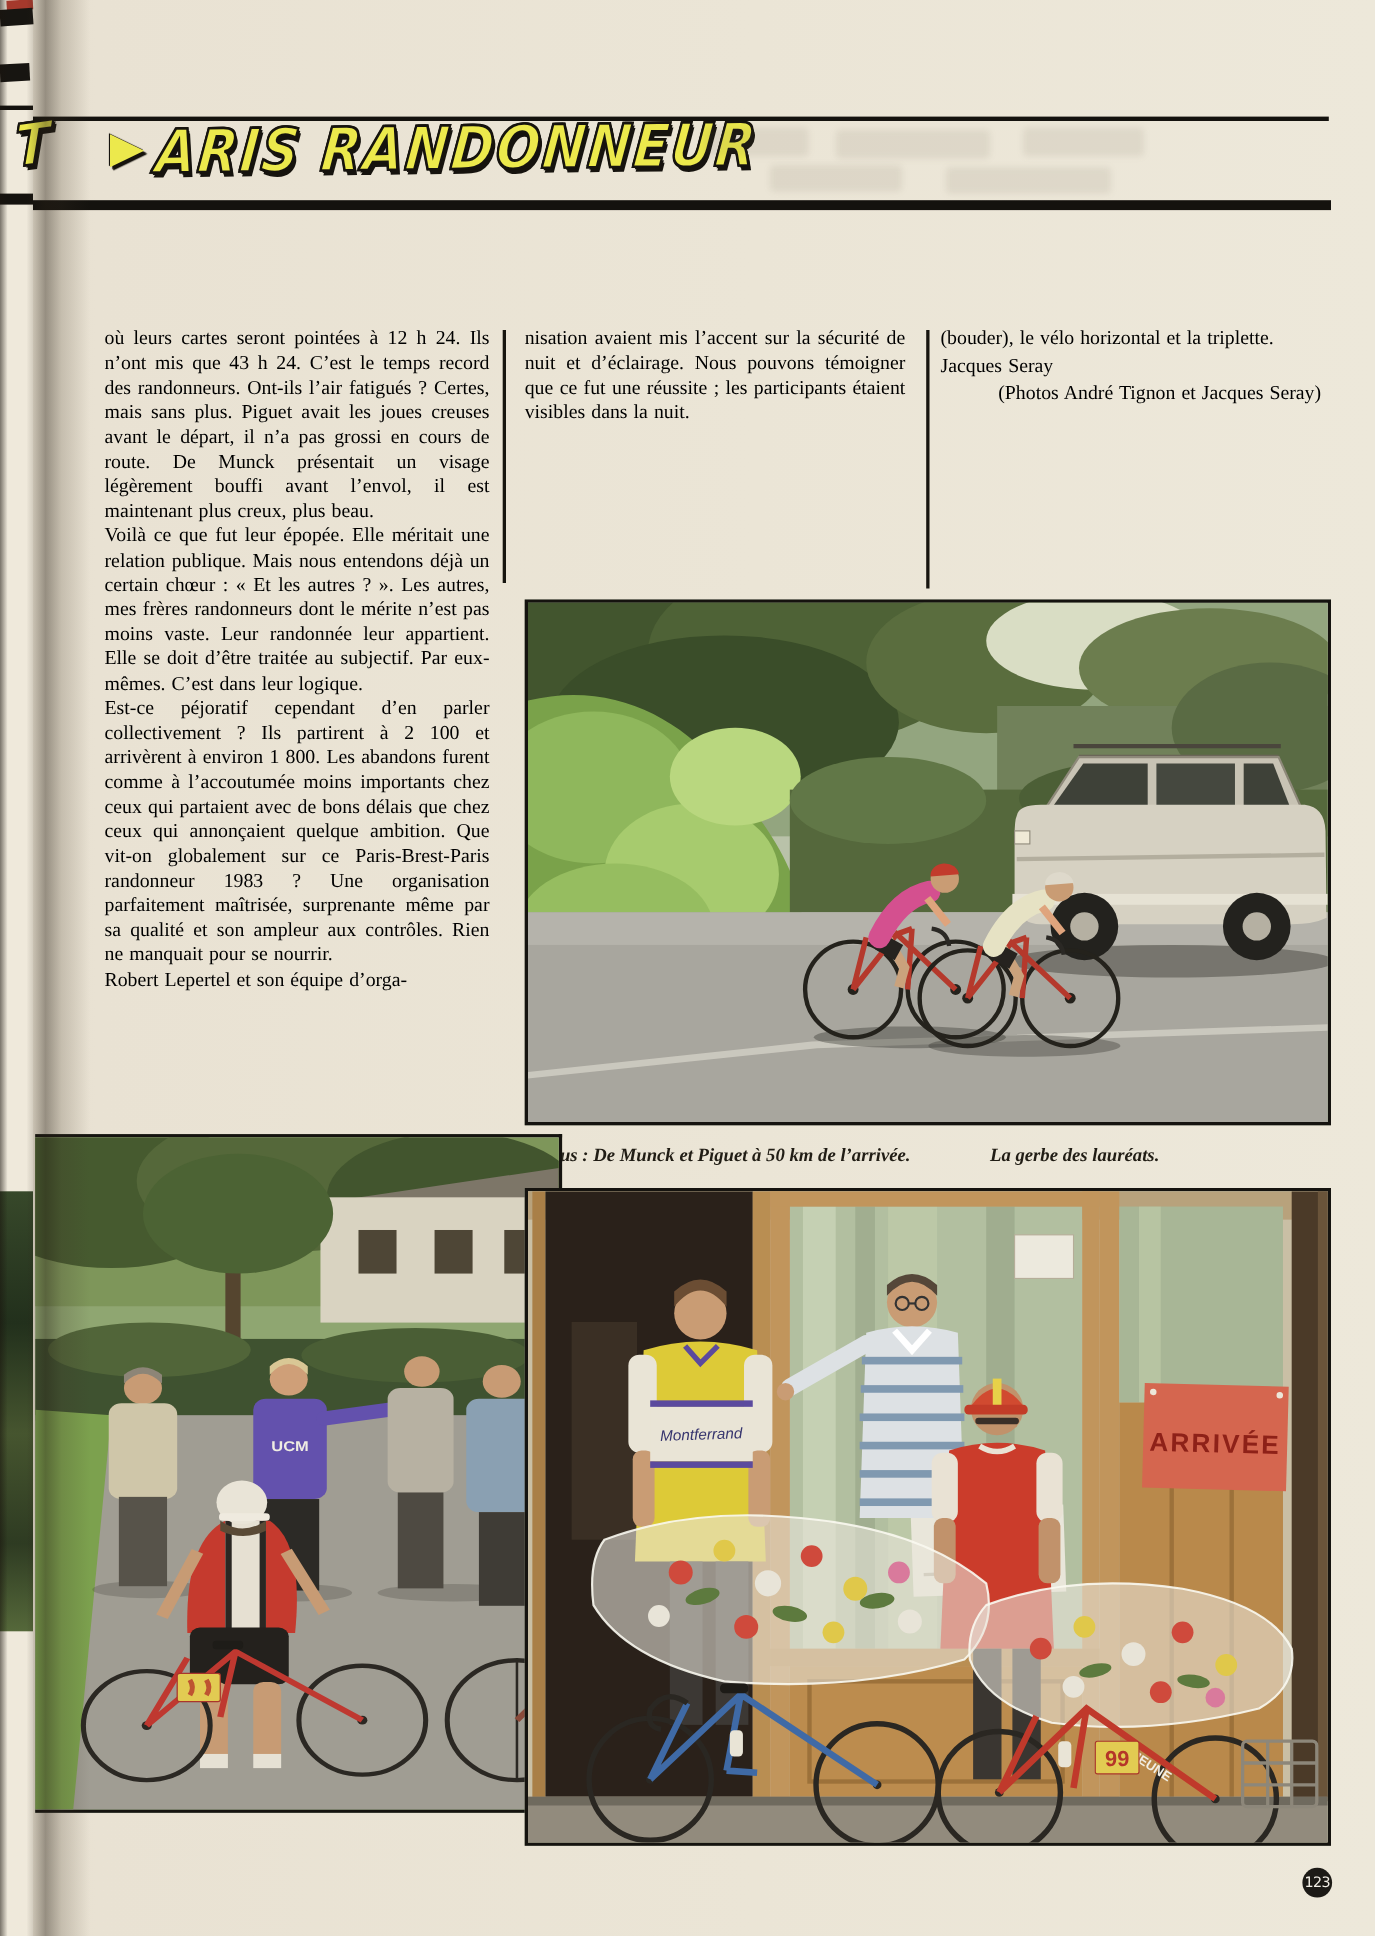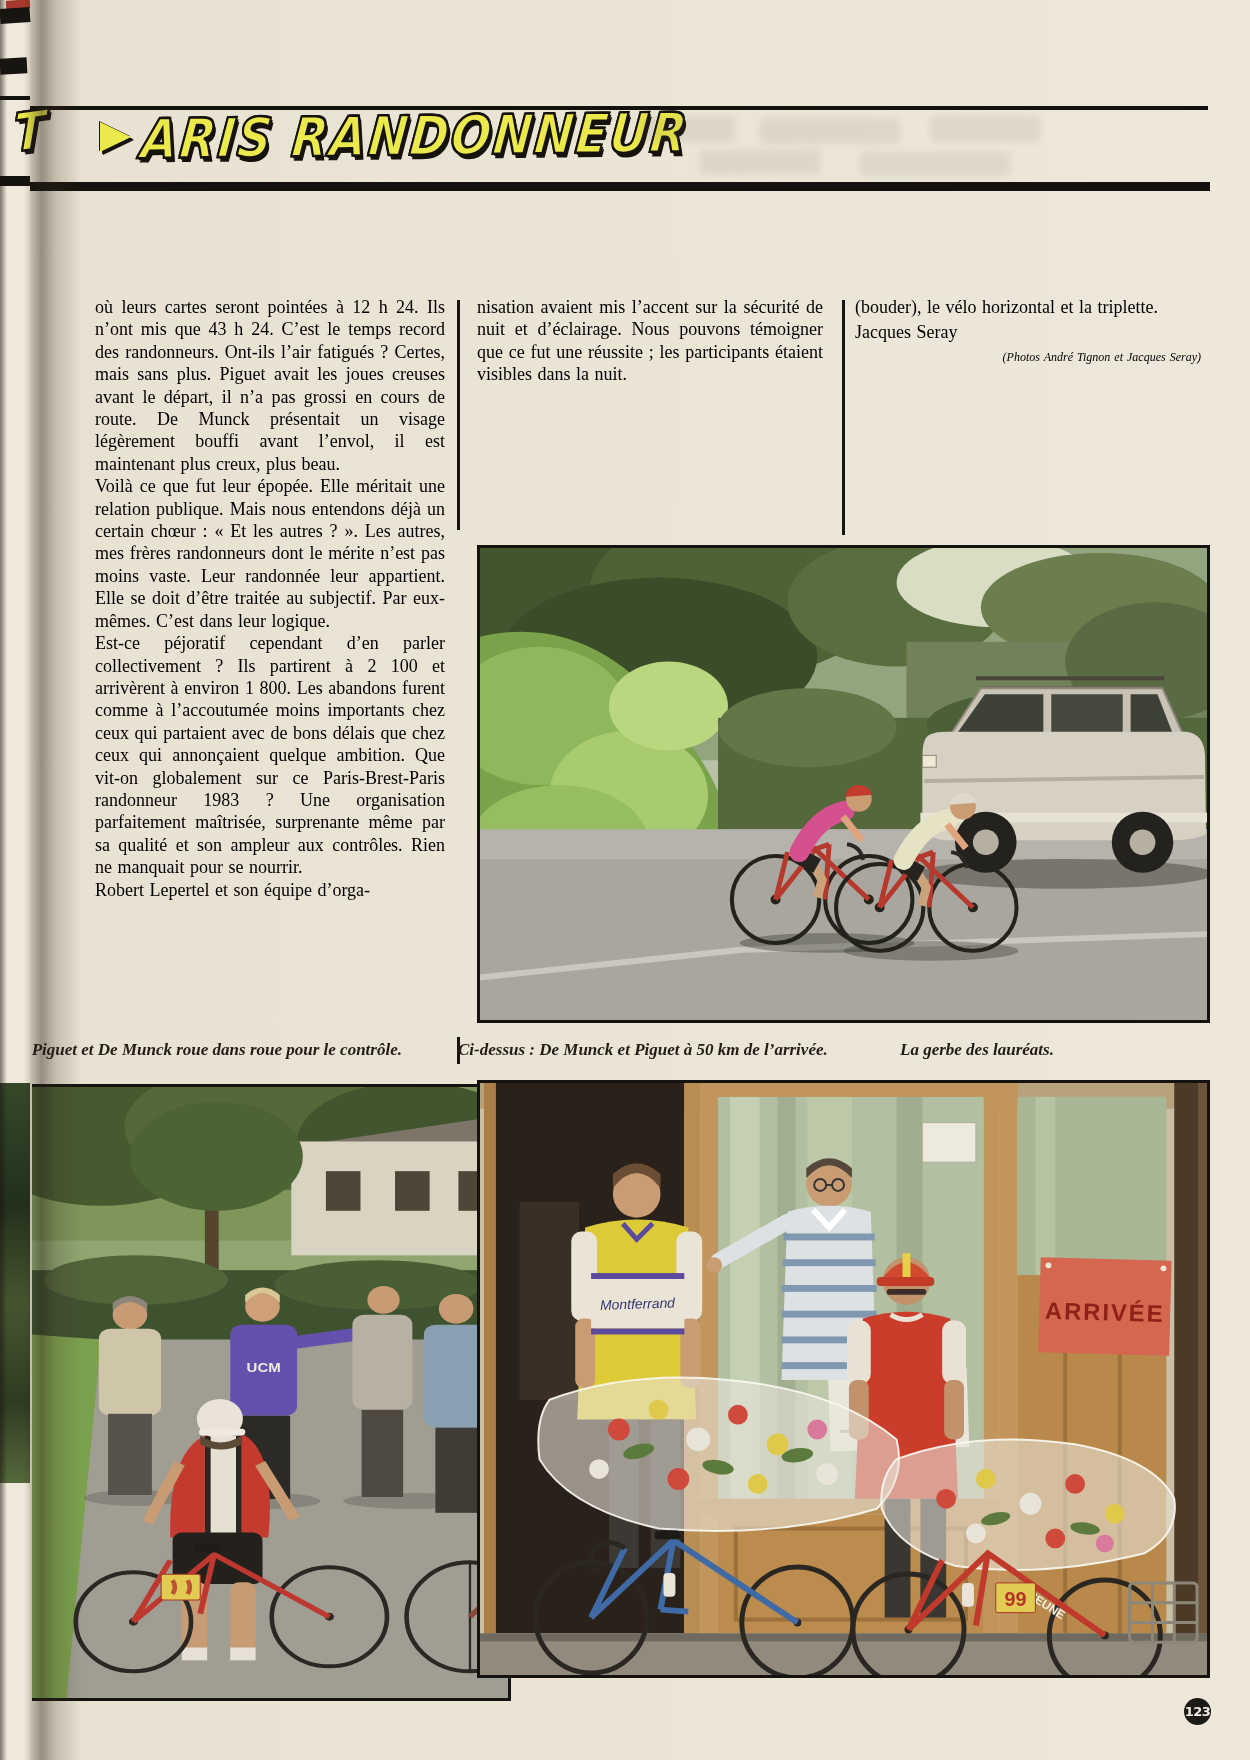--- a/index.html
+++ b/index.html
@@ -32,38 +32,38 @@
   .masthead-frag{left:14px;top:104px;font-size:46px;transform:skewX(-6deg) scaleY(1.16) rotate(-7deg);z-index:45;}
   .mast-arrow{left:100px;top:122px;width:0;height:0;
     border-top:15px solid transparent;border-bottom:15px solid transparent;border-left:31px solid #ece94c;
     filter:drop-shadow(3px 3px 0 #16130e) drop-shadow(-1px -1px 0 #16130e);}
   .smudge{position:absolute;background:rgba(96,90,70,.10);filter:blur(3px);border-radius:4px;}
   
   .col{position:absolute;top:296px;text-align:justify;font-size:18px;line-height:22.4px;color:#000000;word-spacing:1px;}
   .col p{margin:0;}
   .colrule{position:absolute;width:2.5px;background:#17150f;}
   .byline{text-align:left;margin-top:3px !important;font-family:Liberation Serif, serif;}
-  .credit{text-align:right;font-style:italic;font-size:12px;line-height:20px;margin-top:3px !important;}
+  .credit{text-align:right;font-size:18px;line-height:20px;margin-top:3px !important;}
   
   figure{margin:0;padding:0;position:absolute;box-sizing:border-box;background:#b9c2a9;}
   .photo-top{left:477px;top:545px;width:733px;height:478px;border:3px solid #15130f;}
-  .photo-left{left:32px;top:1084px;width:479px;height:617px;border:3px solid #15130f;border-left:none;}
+  .photo-left{left:32px;top:1031px;width:479px;height:617px;border:3px solid #15130f;border-left:none;}
   .photo-right{left:477px;top:1080px;width:733px;height:598px;border:3px solid #15130f;}
   figure svg{display:block;width:100%;height:100%;}
   
   .caption{position:absolute;top:1040px;font-size:17px;font-weight:bold;font-style:italic;color:#211d15;white-space:nowrap;}
   .cap-left{left:-58px;width:510px;}
   .cap-ghost{filter:blur(2.5px);opacity:.5;}
   .cap-rule{left:457px;top:1037px;width:2.5px;height:27px;background:#17150f;position:absolute;}
   .cap-center{left:458px;}
   .cap-right{left:900px;width:305px;}
   
   .pagenum{left:1184px;top:1698px;width:27px;height:27px;border-radius:50%;background:#1c1a16;
     display:flex;align-items:center;justify-content:center;z-index:30;}
-  .pagenum span{color:#f2efe6;font-family:"DejaVu Sans", sans-serif;font-weight:bold;font-size:13px;letter-spacing:-.5px;}
+  .pagenum span{color:#f2efe6;font-family:"DejaVu Sans", sans-serif;font-weight:normal;font-size:13px;letter-spacing:-.5px;}
   svg text{font-family:"Liberation Sans", sans-serif;}
 </style>
 </head>
 <body>
 
 <div class="abs facing-strip">
   <div class="strip-red" style="left:6px;top:0;width:24px;height:9px;transform:rotate(-3deg);"></div>
   <div class="strip-mark" style="left:0;top:8px;width:30px;height:15px;transform:rotate(-4deg);"></div>
   <div class="strip-mark" style="left:0;top:58px;width:27px;height:16px;transform:rotate(-3deg);"></div>
   <div class="strip-rule" style="left:0;top:96px;width:30px;height:4px;"></div>

